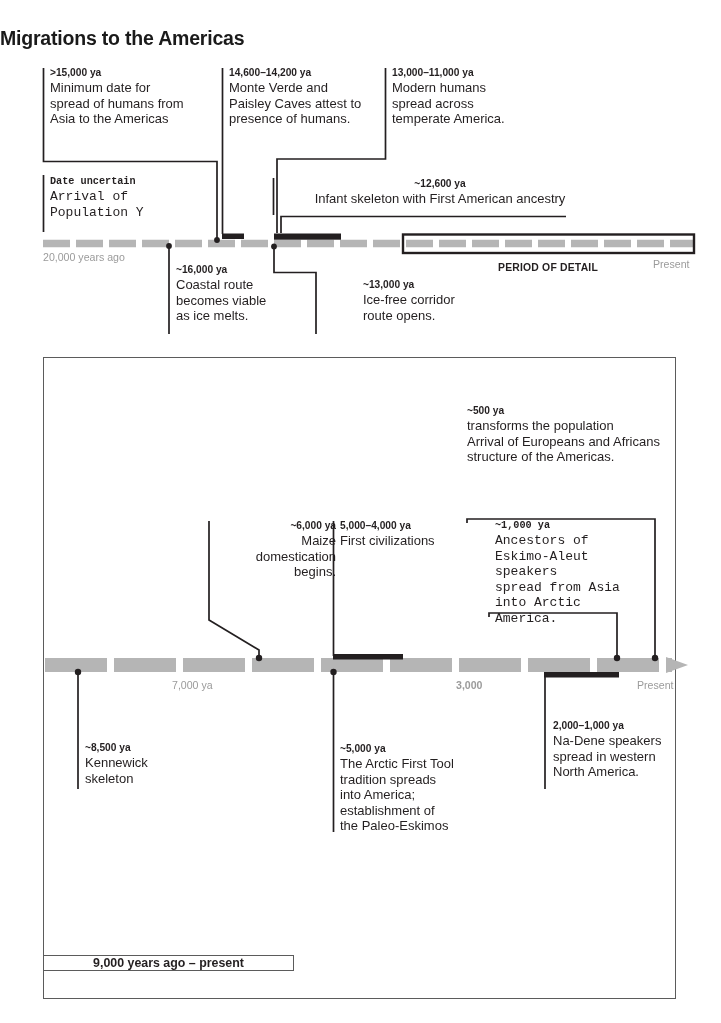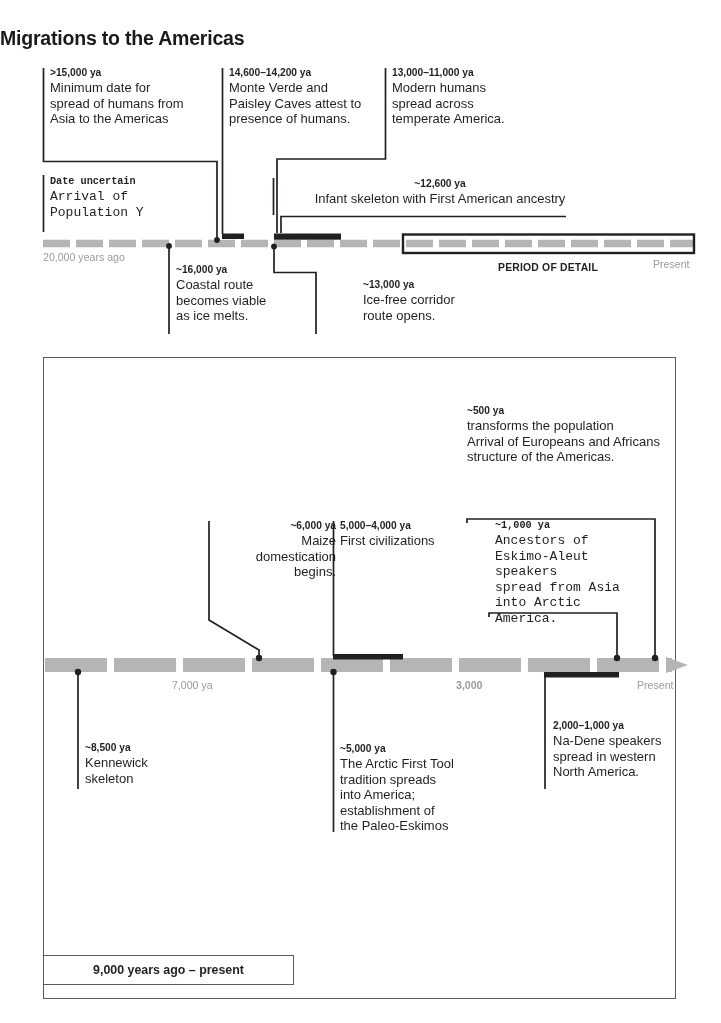--- a/index.html
+++ b/index.html
@@ -23,21 +23,21 @@
   
   .axcap{position:absolute;font-size:10.6px;color:#9b9b9b;}
   .detailcap{position:absolute;font-size:10.4px;font-weight:bold;
              letter-spacing:.2px;color:#231f20;}
 
   
   .panel{position:absolute;left:43px;top:357px;width:633px;height:642px;
          border:1.6px solid #5b5b5b;background:#fff;box-sizing:border-box;}
 
   
-  .capbox{position:absolute;left:43px;top:955px;width:251px;height:30px;
+  .capbox{position:absolute;left:43px;top:955px;width:251px;height:16px;
           border:1.6px solid #5b5b5b;background:#fff;box-sizing:border-box;
           display:flex;align-items:center;justify-content:center;}
   .capbox span{font-size:12.4px;font-weight:bold;color:#231f20;}
 
   
   svg.ov{position:absolute;left:0;top:0;width:721px;height:1023px;
          pointer-events:none;overflow:visible;}
 </style>
 </head>
 <body>

